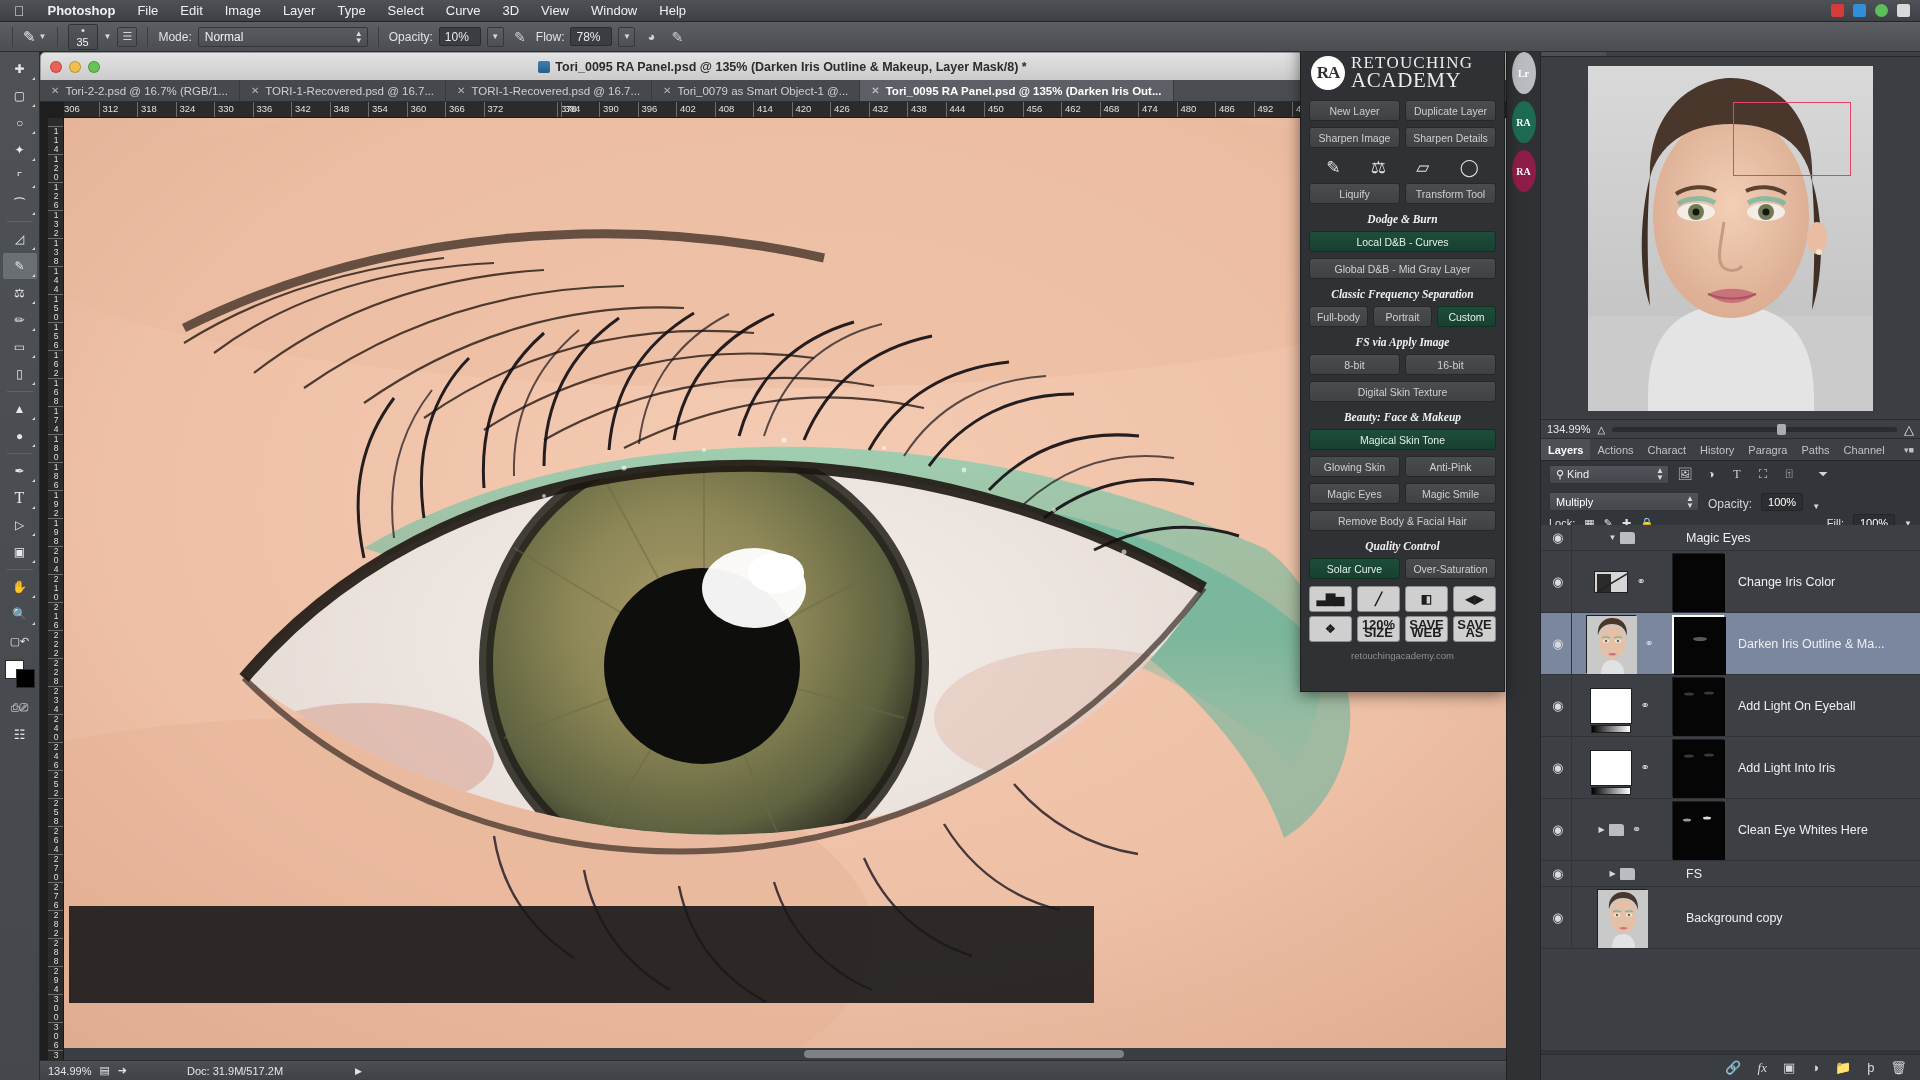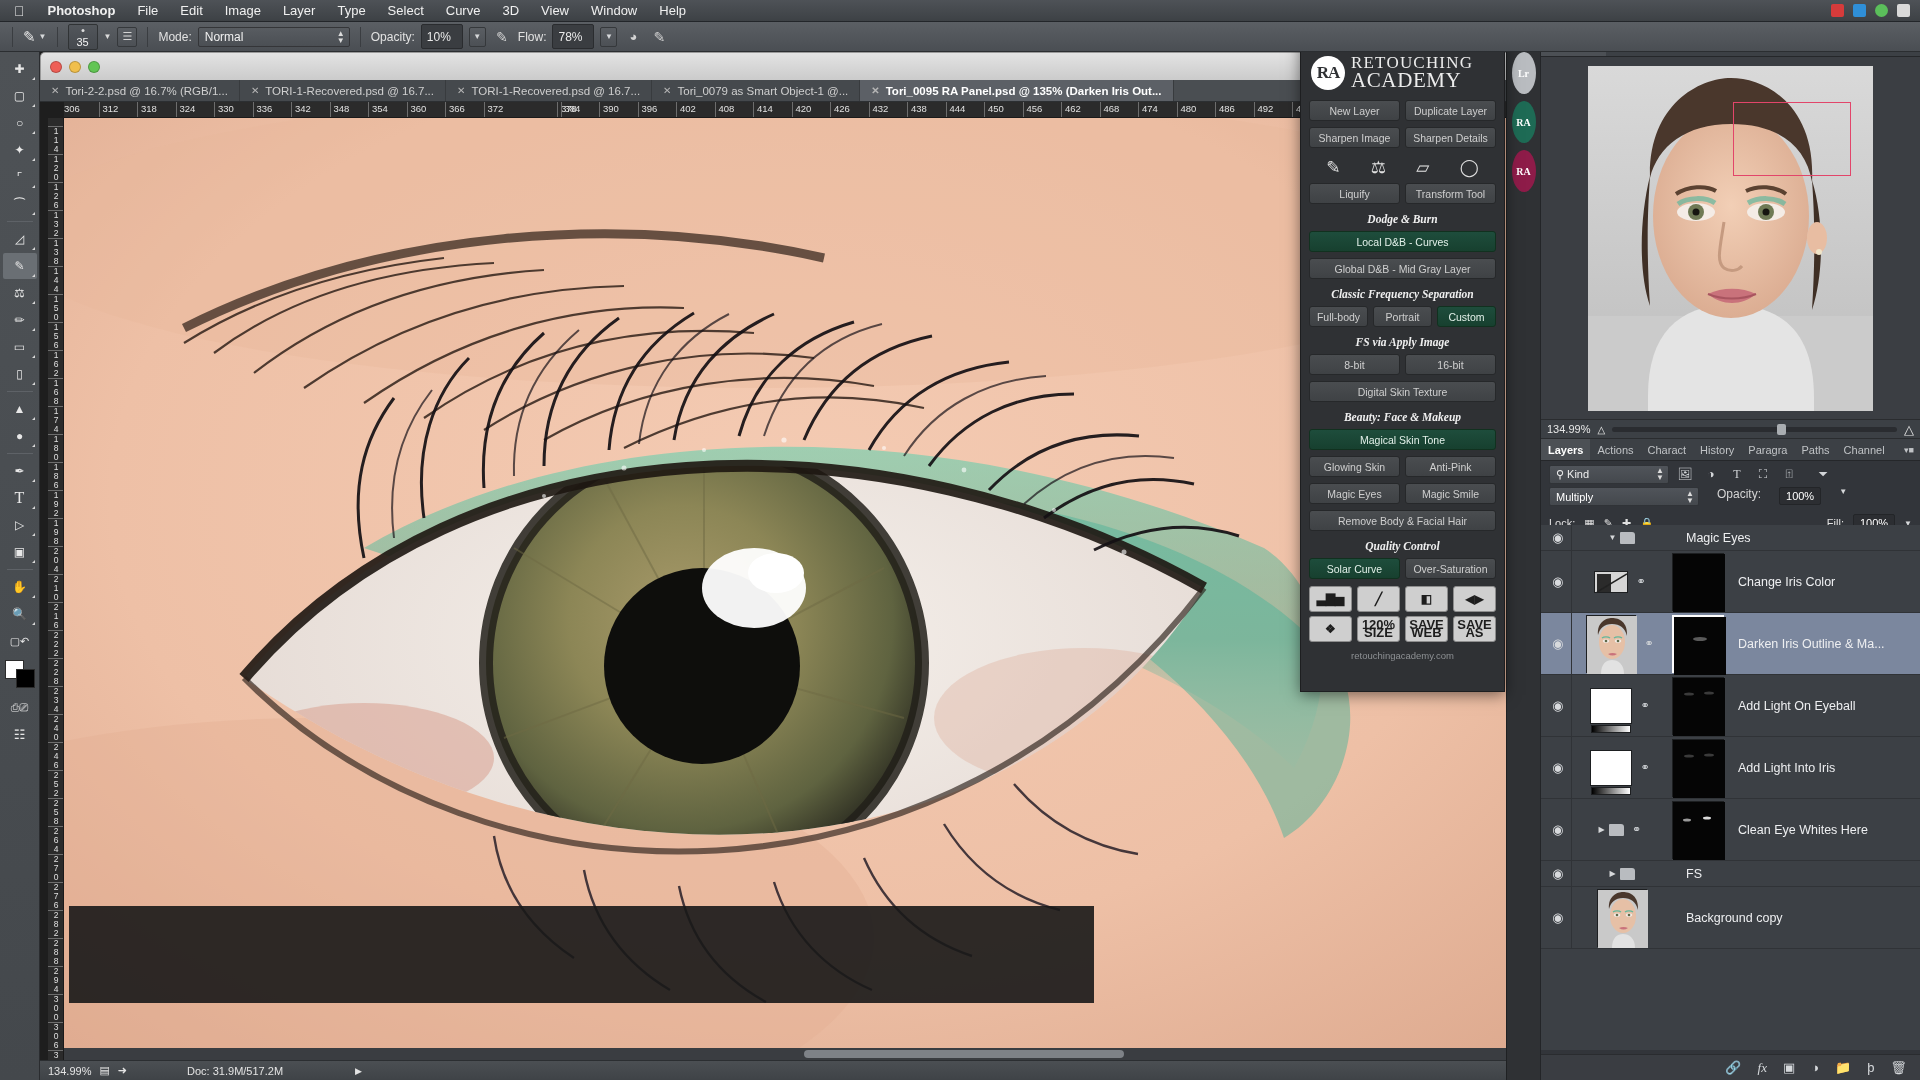--- a/index.html
+++ b/index.html
@@ -33,21 +33,21 @@
     position: absolute; top: 22px; left: 0; width: 1920px; height: 30px;
     background: linear-gradient(#5b5f64, #4a4e53);
     display: flex; align-items: center; gap: 6px; padding-left: 8px;
     border-bottom: 1px solid #2b2e31;
     z-index: 55;
   }
   .ob-sep { width: 1px; height: 20px; background: #3a3d41; margin: 0 4px; }
   .ob-label { font-size: 12px; color: #e2e2e2; white-space: nowrap; }
   .ob-box {
     background: #3a3d41; border: 1px solid #2a2c2f; border-radius: 2px;
-    height: 25px; display: flex; align-items: center; padding: 0 5px;
+    height: 19px; display: flex; align-items: center; padding: 0 5px;
     font-size: 12px; color: #eaeaea;
   }
   .ob-select {
     background: linear-gradient(#585c61,#4b4f54); border: 1px solid #343538; border-radius: 2px;
     height: 20px; display: flex; align-items: center; justify-content: space-between;
     padding: 0 4px 0 6px; font-size: 12px; color: #f0f0f0;
   }
   .stepper { font-size: 8px; line-height: 7px; color: #dcdcdc; display:flex; flex-direction:column; margin-left: 8px;}
   .mini-btn {
     background: linear-gradient(#5a5e63,#4c5055); border: 1px solid #35383b; border-radius: 2px;
@@ -221,21 +221,21 @@
   #navbar { height: 20px; background:#3c4045; display:flex; align-items:center; gap:7px; padding:0 6px;
     font-size: 11px; color: #e7e7e7; border-top:1px solid #2a2c2f; border-bottom:1px solid #2a2c2f;}
   #navslider { flex:1; height: 5px; background:#2a2c30; border-radius:3px; position: relative; }
   #navslider .knob { position:absolute; left: 58%; top:-3px; width:9px;height:11px;background:#a9adb1;border-radius:2px; }
 
   .lfilter { height: 26px; display:flex; align-items:center; gap:6px; padding: 4px 8px; }
   .kindbox { width: 120px; height: 19px; background: linear-gradient(#50545a,#44484d);
     border:1px solid #303337; border-radius:2px; display:flex; align-items:center;
     justify-content:space-between; padding: 0 4px 0 6px; font-size:11px; color:#eee; }
   .fic { width: 20px; height: 18px; display:flex; align-items:center; justify-content:center; color:#d2d5d8; font-size:12px; }
-  .lblend { height: 24px; display:flex; align-items:flex-start; gap:18px; padding: 0 8px; }
+  .lblend { height: 24px; display:flex; align-items:flex-end; gap:9px; padding: 0 8px; }
   .blendsel { width: 150px; height: 19px; background: linear-gradient(#50545a,#44484d);
     border:1px solid #303337; border-radius:2px; display:flex; align-items:center;
     justify-content:space-between; padding:0 4px 0 6px; font-size:11px; color:#fff; }
   .valbox { background:#2c2e32; border:1px solid #232528; border-radius:2px; height:18px;
     display:flex; align-items:center; padding: 0 6px; font-size:11px; color:#fff; }
   .llock { height: 24px; display:flex; align-items:center; gap:9px; padding: 0 8px; font-size:11px; color:#e0e0e0; }
 
   #layerlist { position:absolute; top: 505px; left:0; width: 380px; height: 525px; overflow:hidden; background:#3c4045; }
   .lrow { display:flex; align-items:center; height: 62px; border-bottom:1px solid #303337; padding-left:4px; gap:0; position:relative;}
   .lrow.group { height: 26px; }
@@ -295,21 +295,21 @@
     <div class="brush-size-box">
       <span class="dot"></span>
       <span>35</span>
     </div>
     <span class="tri" style="color:#dcdcdc;">▼</span>
     <div class="mini-btn">
       <span style="font-size:11px;">☰</span>
     </div>
     <div class="ob-sep"></div>
     <span class="ob-label">Mode:</span>
-    <div class="ob-select" style="width:152px;">
+    <div class="ob-select" style="width:170px;">
       <span>Normal</span>
       <span class="stepper">
           <span>▲</span>
           <span>▼</span>
         </span>
     </div>
     <div class="ob-sep"></div>
     <span class="ob-label">Opacity:</span>
     <div class="ob-box" style="width:42px;">
       <span>10%</span>
@@ -367,20 +367,24 @@
     </div>
     <div class="tool" style="font-size:11px;margin-top:4px;">⎙⎚</div>
     <div class="tool" style="font-size:13px;">☷</div>
   </div>
 
   <div id="docwin">
     <span class="traffic">
       <i style="background:#ee5f57;"></i>
       <i style="background:#f0bf4d;"></i>
       <i style="background:#62c554;"></i>
+    </span>
+    <span id="doctitle">
+      <span class="psd-ico"></span>
+      <span>Tori_0095 RA Panel.psd @ 135% (Darken Iris Outline &amp; Makeup, Layer Mask/8) *</span>
     </span>
   </div>
 
   <div id="tabstrip">
       <div class="dtab">
         <span class="x">✕</span>
         <span>Tori-2-2.psd @ 16.7% (RGB/1...</span>
       </div>
       <div class="dtab">
         <span class="x">✕</span>

